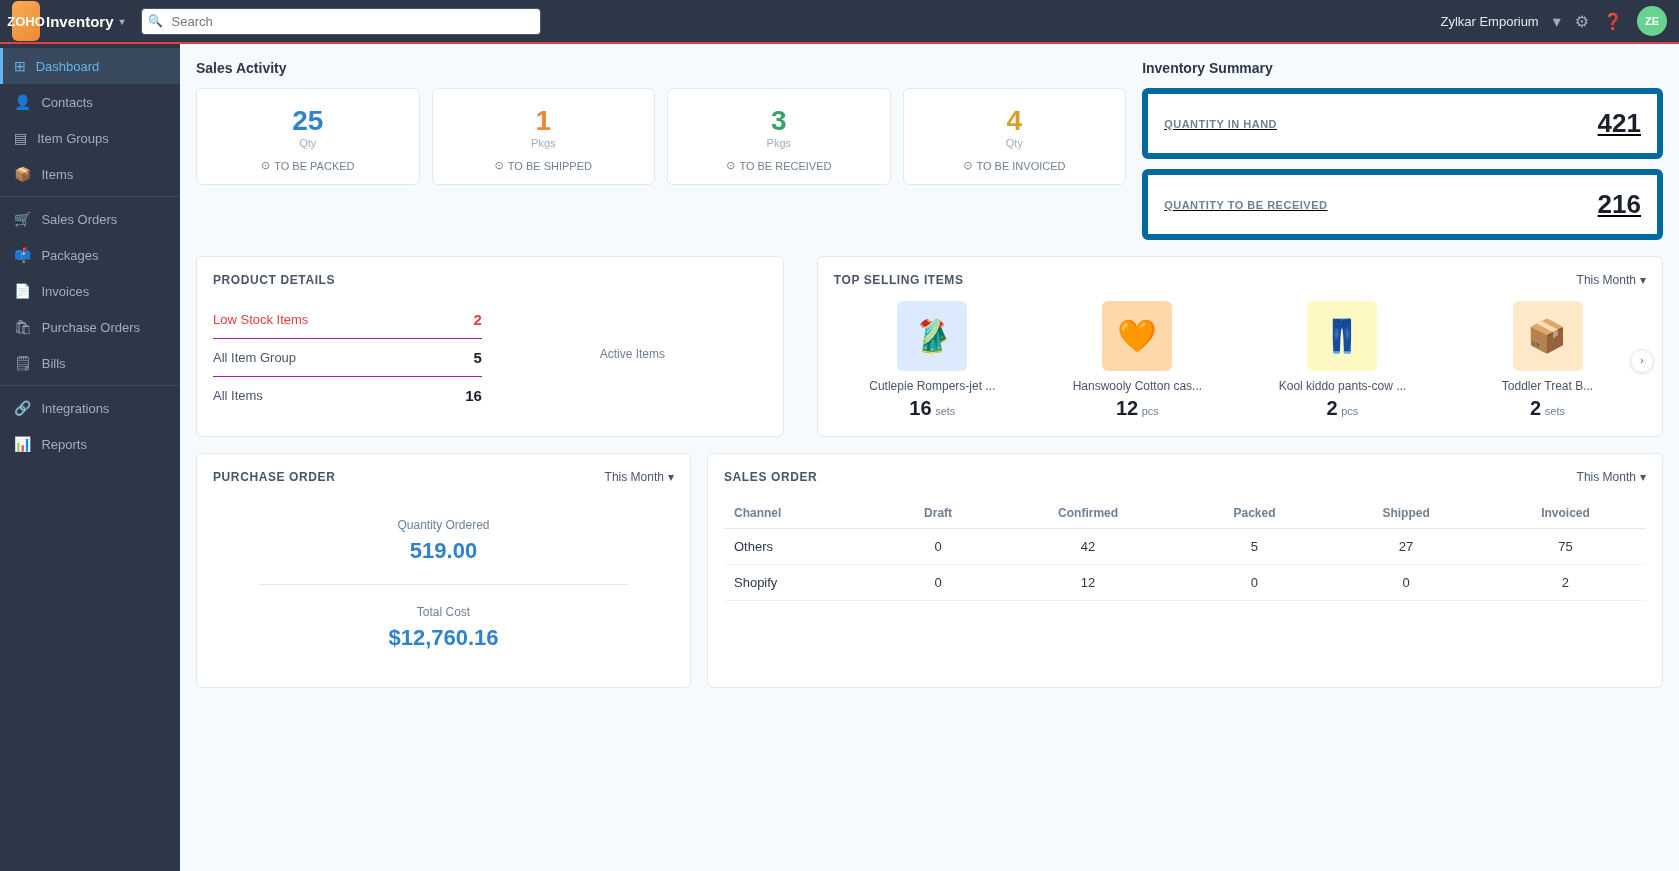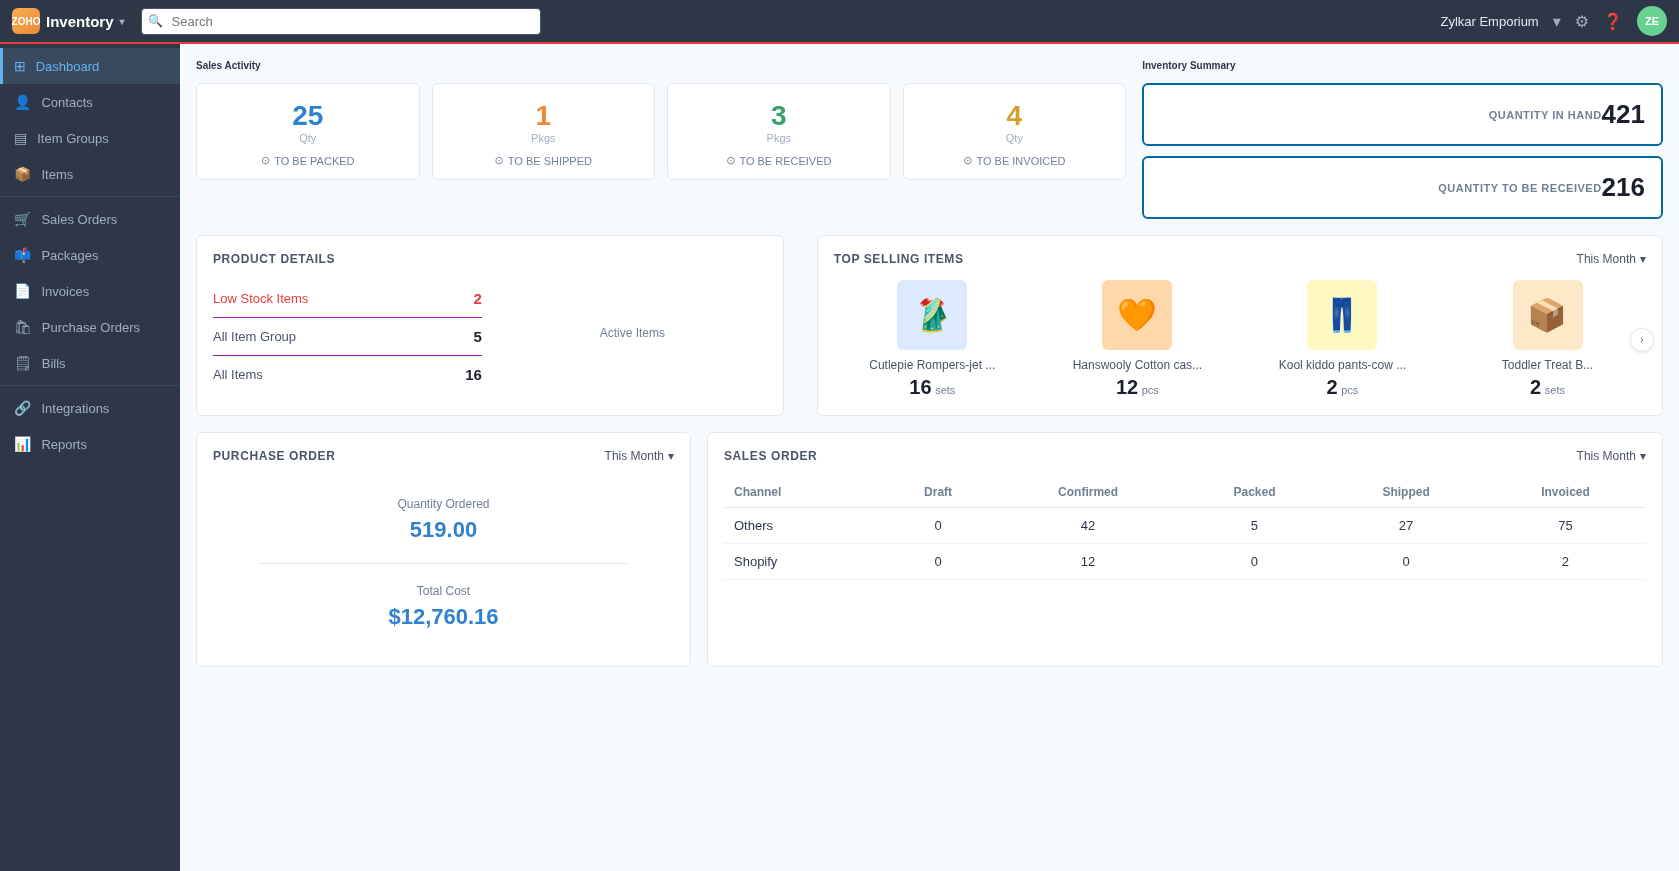--- a/index.html
+++ b/index.html
@@ -21,25 +21,25 @@
       gap: 6px;
       color: #fff;
       font-weight: 700;
       font-size: 15px;
       margin-right: 16px;
     }
     .logo-badge {
       background: linear-gradient(135deg, #f6ad55, #ed8936);
       border-radius: 6px;
       width: 28px;
-      height: 26px;
+      height: 40px;
       display: flex;
       align-items: center;
       justify-content: center;
-      font-size: 10px;
+      font-size: 13px;
       font-weight: 900;
       color: #fff;
     }
     .topnav-search {
       flex: 1;
       max-width: 400px;
     }
     .topnav-search input {
       width: 100%;
       padding: 5px 10px 5px 30px;
@@ -121,21 +121,21 @@
     
     .main {
       flex: 1;
       overflow-y: auto;
       padding: 16px;
       background: #f7fafc;
     }
 
     
     .section-title {
-      font-size: 10px;
+      font-size: 14px;
       font-weight: 600;
       color: #2d3748;
       margin-bottom: 12px;
     }
 
     .top-area {
       display: flex;
       gap: 16px;
       margin-bottom: 16px;
     }
@@ -176,26 +176,27 @@
     .color-green { color: #38a169; }
     .color-yellow { color: #d69e2e; }
 
     .inv-summary-cards {
       display: flex;
       flex-direction: column;
       gap: 10px;
     }
     .inv-card {
       background: #fff;
-      border: 2px solid #0369a1;
+      border: 6px solid #0369a1;
       border-radius: 6px;
       padding: 14px 16px;
       display: flex;
       align-items: center;
-      justify-content: flex-end;
+      justify-content: space-between;
+      text-decoration: underline;
     }
     .inv-card-label {
       font-size: 11px;
       color: #718096;
       font-weight: 600;
       letter-spacing: 0.5px;
     }
     .inv-card-value {
       font-size: 26px;
       font-weight: 700;

